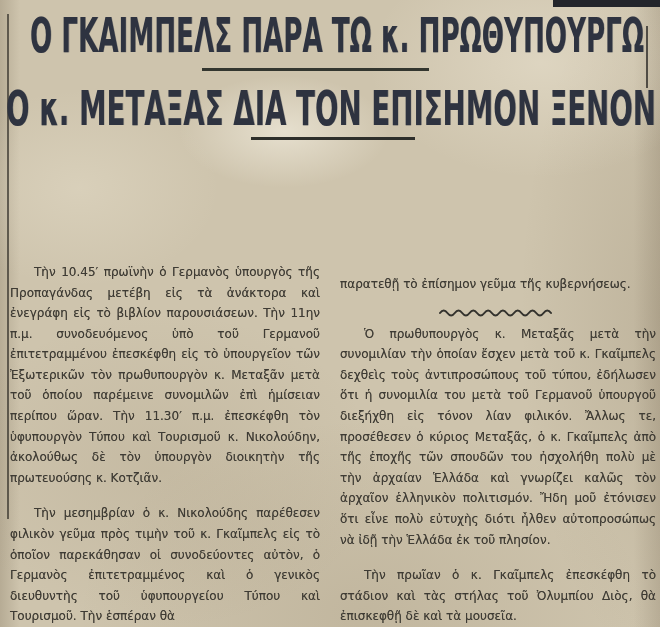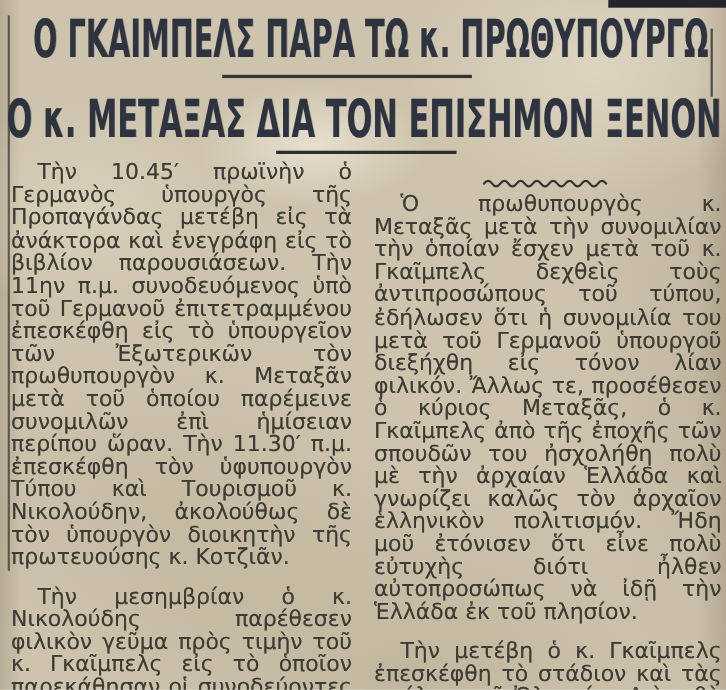--- a/index.html
+++ b/index.html
@@ -33,23 +33,23 @@
     text-shadow: 1px 0 0 rgba(46,51,64,0.35);
   }
   .hl-line .fit-width {
     display:inline-block; white-space:nowrap; transform-origin:left top;
   }
   #hl1 { left:30px; top:11px; width:614px; }
   #hl2 { left:6px;  top:84px; width:650px; }
   
   .body-cols {
     position:absolute; left:10px; top:146px; width:646px; bottom:0;
-    display:flex; align-items:flex-start;
+    display:flex; align-items:flex-end;
     color:#3e3b34;
-    font-size:20px; line-height:20.6px;
+    font-size:12px; line-height:20.6px;
     text-shadow: 0 0 0.5px rgba(56,52,44,0.55);
   }
   .col-left  { width:310px; }
   .col-div   { width:2px; background:rgba(55,52,46,0.8); margin-left:8px; margin-right:10px; }
   .col-right { flex:1; }
   .body-cols p { margin:0; text-align:justify; text-indent:24px; }
   .body-cols p.no-indent { text-indent:0; }
   .body-cols p + p { margin-top:15px; }
   .wavy-wrap { text-align:center; margin:9px 0 10px 0; height:10px; }
 </style>
@@ -74,23 +74,24 @@
   <div class="body-cols">
 
     <div class="col-left">
       <p>Τὴν 10.45′ πρωϊνὴν ὁ Γερμανὸς ὑπουργὸς τῆς Προπαγάνδας μετέβη εἰς τὰ ἀνάκτορα καὶ ἐνεγράφη εἰς τὸ βιβλίον παρουσιάσεων. Τὴν 11ην π.μ. συνοδευόμενος ὑπὸ τοῦ Γερμανοῦ ἐπιτετραμμένου ἐπεσκέφθη εἰς τὸ ὑπουργεῖον τῶν Ἐξωτερικῶν τὸν πρωθυπουργὸν κ. Μεταξᾶν μετὰ τοῦ ὁποίου παρέμεινε συνομιλῶν ἐπὶ ἡμίσειαν περίπου ὥραν. Τὴν 11.30′ π.μ. ἐπεσκέφθη τὸν ὑφυπουργὸν Τύπου καὶ Τουρισμοῦ κ. Νικολούδην, ἀκολούθως δὲ τὸν ὑπουργὸν διοικητὴν τῆς πρωτευούσης κ. Κοτζιᾶν.</p>
       <p>Τὴν μεσημβρίαν ὁ κ. Νικολούδης παρέθεσεν φιλικὸν γεῦμα πρὸς τιμὴν τοῦ κ. Γκαῖμπελς εἰς τὸ ὁποῖον παρεκάθησαν οἱ συνοδεύοντες αὐτὸν, ὁ Γερμανὸς ἐπιτετραμμένος καὶ ὁ γενικὸς διευθυντὴς τοῦ ὑφυπουργείου Τύπου καὶ Τουρισμοῦ. Τὴν ἑσπέραν θὰ</p>
     </div>
 
     <div class="col-div"></div>
 
     <div class="col-right">
+      <p class="no-indent">παρατεθῇ τὸ ἐπίσημον γεῦμα τῆς κυβερνήσεως.</p>
       <div class="wavy-wrap">
         <svg width="118" height="10" viewBox="0 0 118 10">
           <path d="M1 5 q3.7 -5 7.4 0 t7.4 0 t7.4 0 t7.4 0 t7.4 0 t7.4 0 t7.4 0 t7.4 0 t7.4 0 t7.4 0 t7.4 0 t7.4 0 t7.4 0 t7.4 0 t7.4 0" fill="none" stroke="#33322d" stroke-width="2" stroke-linecap="round"></path>
         </svg>
       </div>
       <p>Ὁ πρωθυπουργὸς κ. Μεταξᾶς μετὰ τὴν συνομιλίαν τὴν ὁποίαν ἔσχεν μετὰ τοῦ κ. Γκαῖμπελς δεχθεὶς τοὺς ἀντιπροσώπους τοῦ τύπου, ἐδήλωσεν ὅτι ἡ συνομιλία του μετὰ τοῦ Γερμανοῦ ὑπουργοῦ διεξήχθη εἰς τόνον λίαν φιλικόν. Ἄλλως τε, προσέθεσεν ὁ κύριος Μεταξᾶς, ὁ κ. Γκαῖμπελς ἀπὸ τῆς ἐποχῆς τῶν σπουδῶν του ἠσχολήθη πολὺ μὲ τὴν ἀρχαίαν Ἑλλάδα καὶ γνωρίζει καλῶς τὸν ἀρχαῖον ἑλληνικὸν πολιτισμόν. Ἤδη μοῦ ἐτόνισεν ὅτι εἶνε πολὺ εὐτυχὴς διότι ἦλθεν αὐτοπροσώπως νὰ ἰδῇ τὴν Ἑλλάδα ἐκ τοῦ πλησίον.</p>
-      <p>Τὴν μετέβη ὁ κ. Γκαῖμπελς ἐπεσκέφθη τὸ στάδιον καὶ τὰς στήλας τοῦ Ὀλυμπίου Διὸς, θὰ ἐπισκεφθῇ δὲ καὶ τὰ μουσεῖα.</p>
+      <p>Τὴν πρωῖαν ὁ κ. Γκαῖμπελς ἐπεσκέφθη τὸ στάδιον καὶ τὰς στήλας τοῦ Ὀλυμπίου Διὸς, θὰ ἐπισκεφθῇ δὲ καὶ τὰ μουσεῖα.</p>
     </div>
 
   </div>
 </div>
 
 </body></html>

